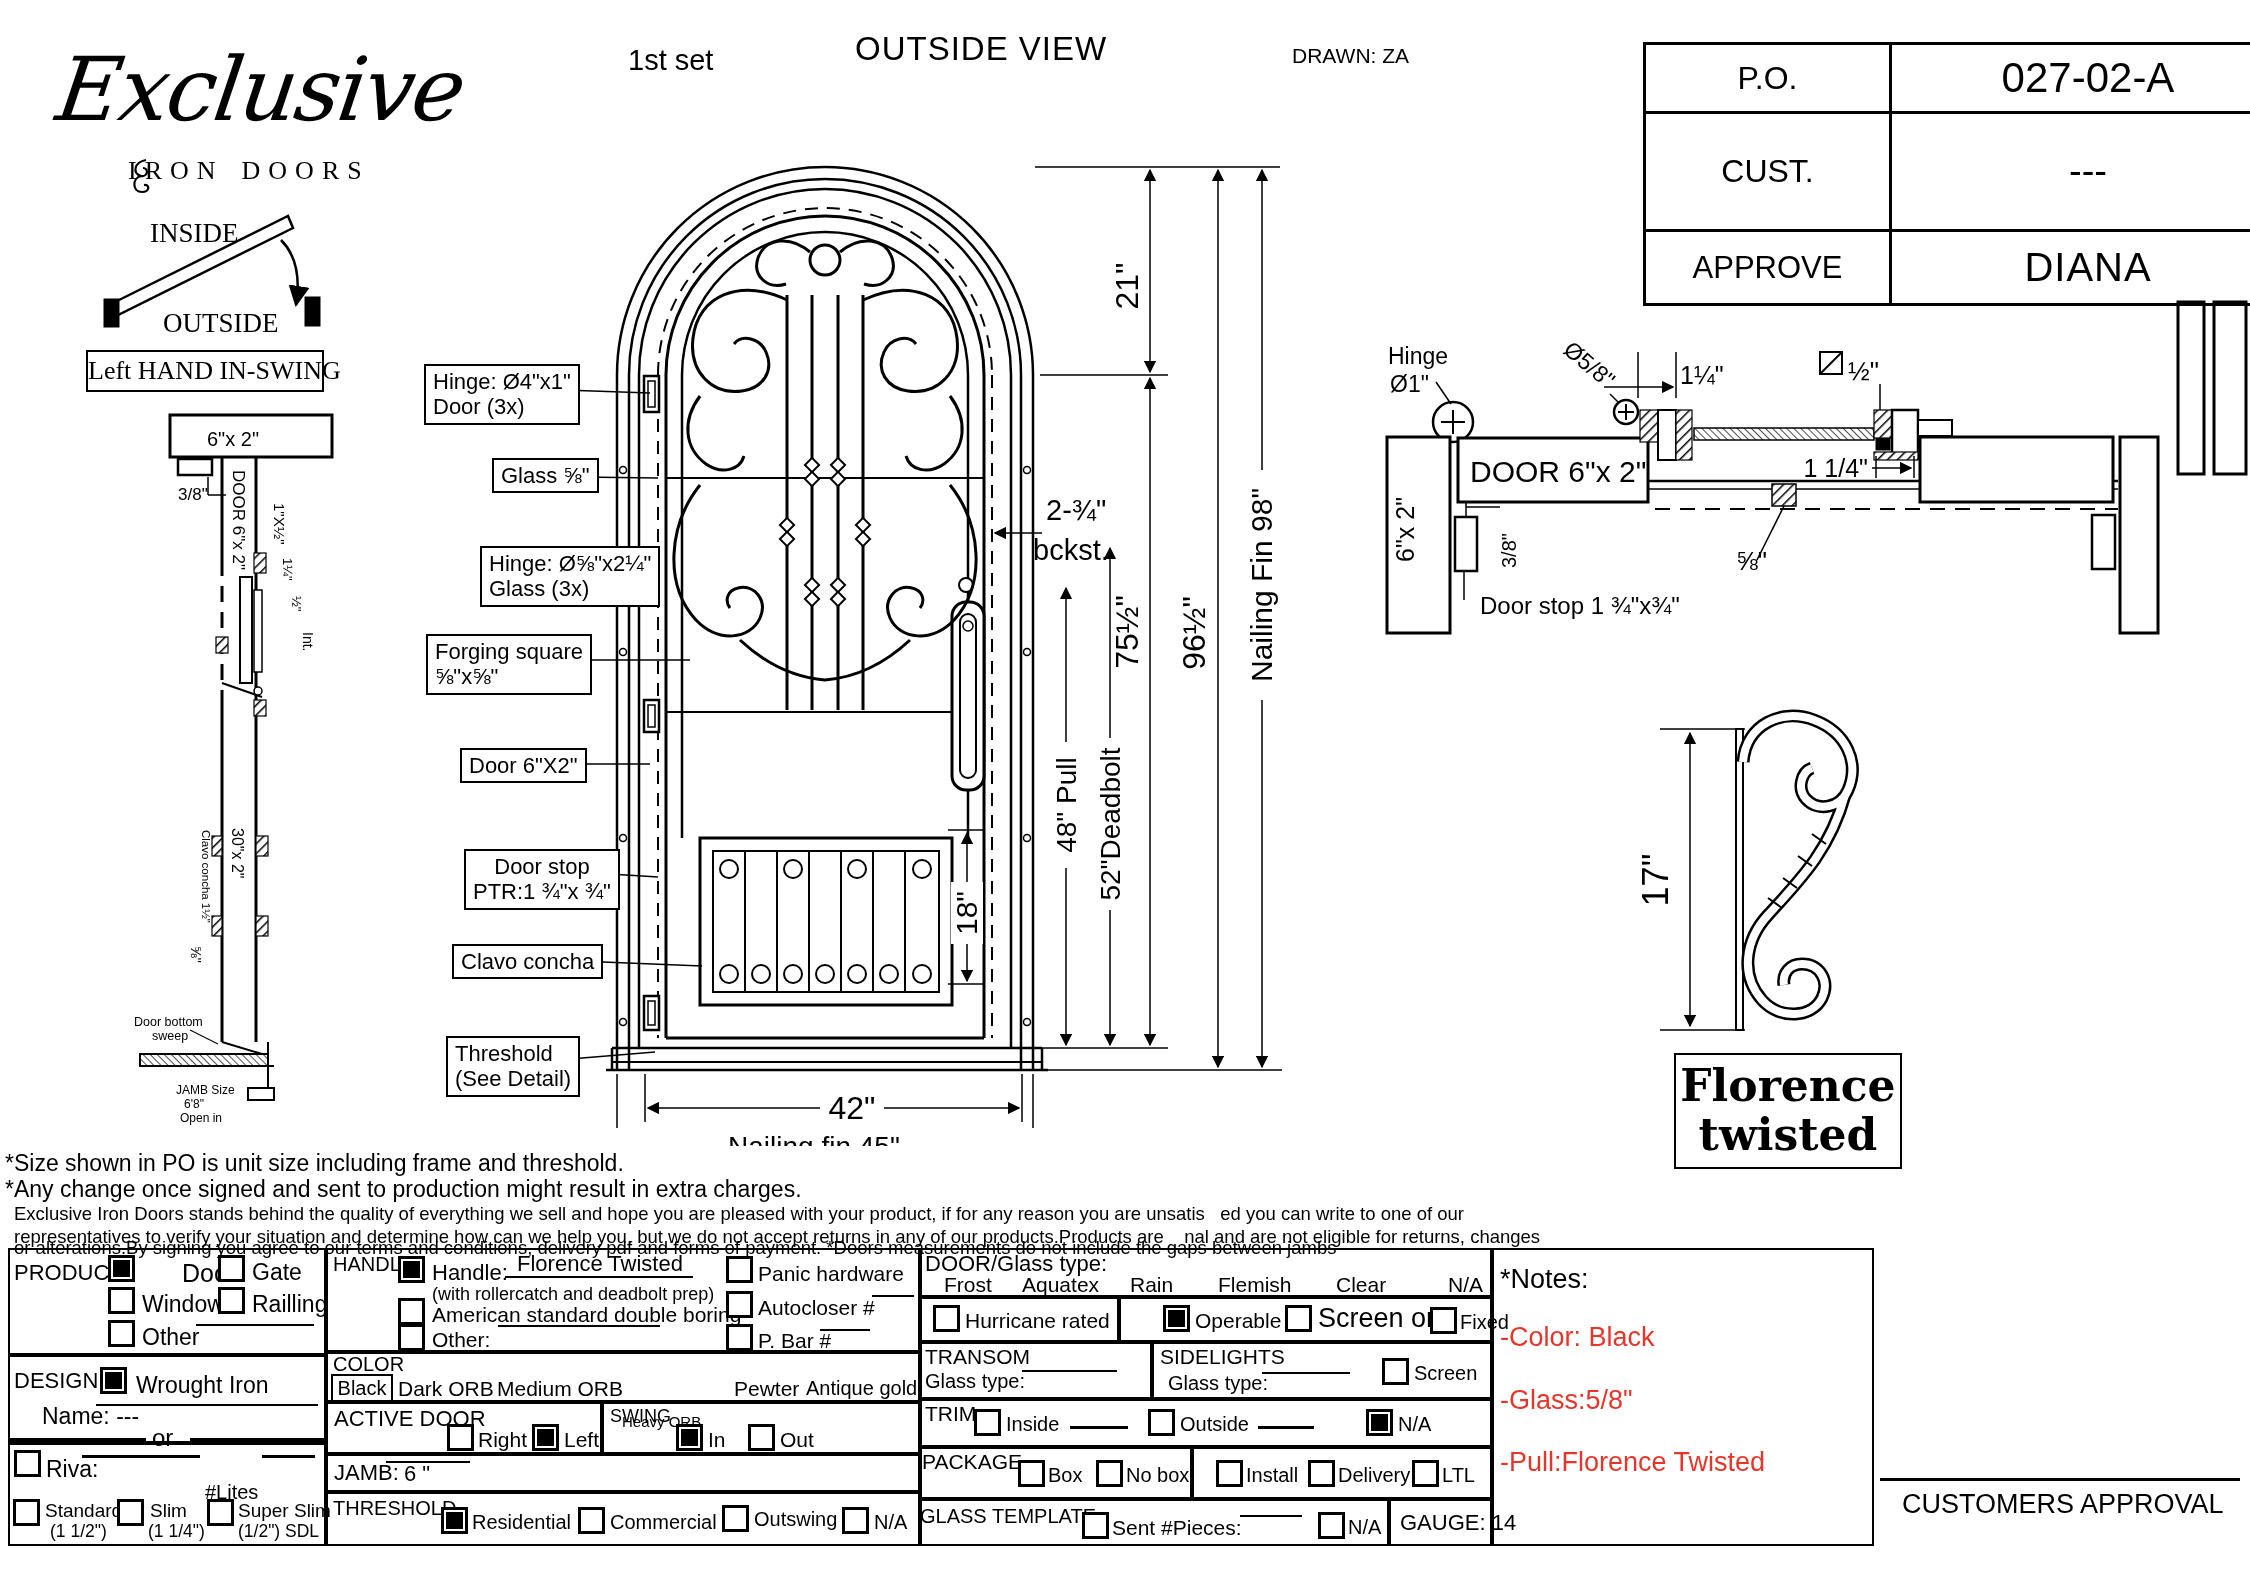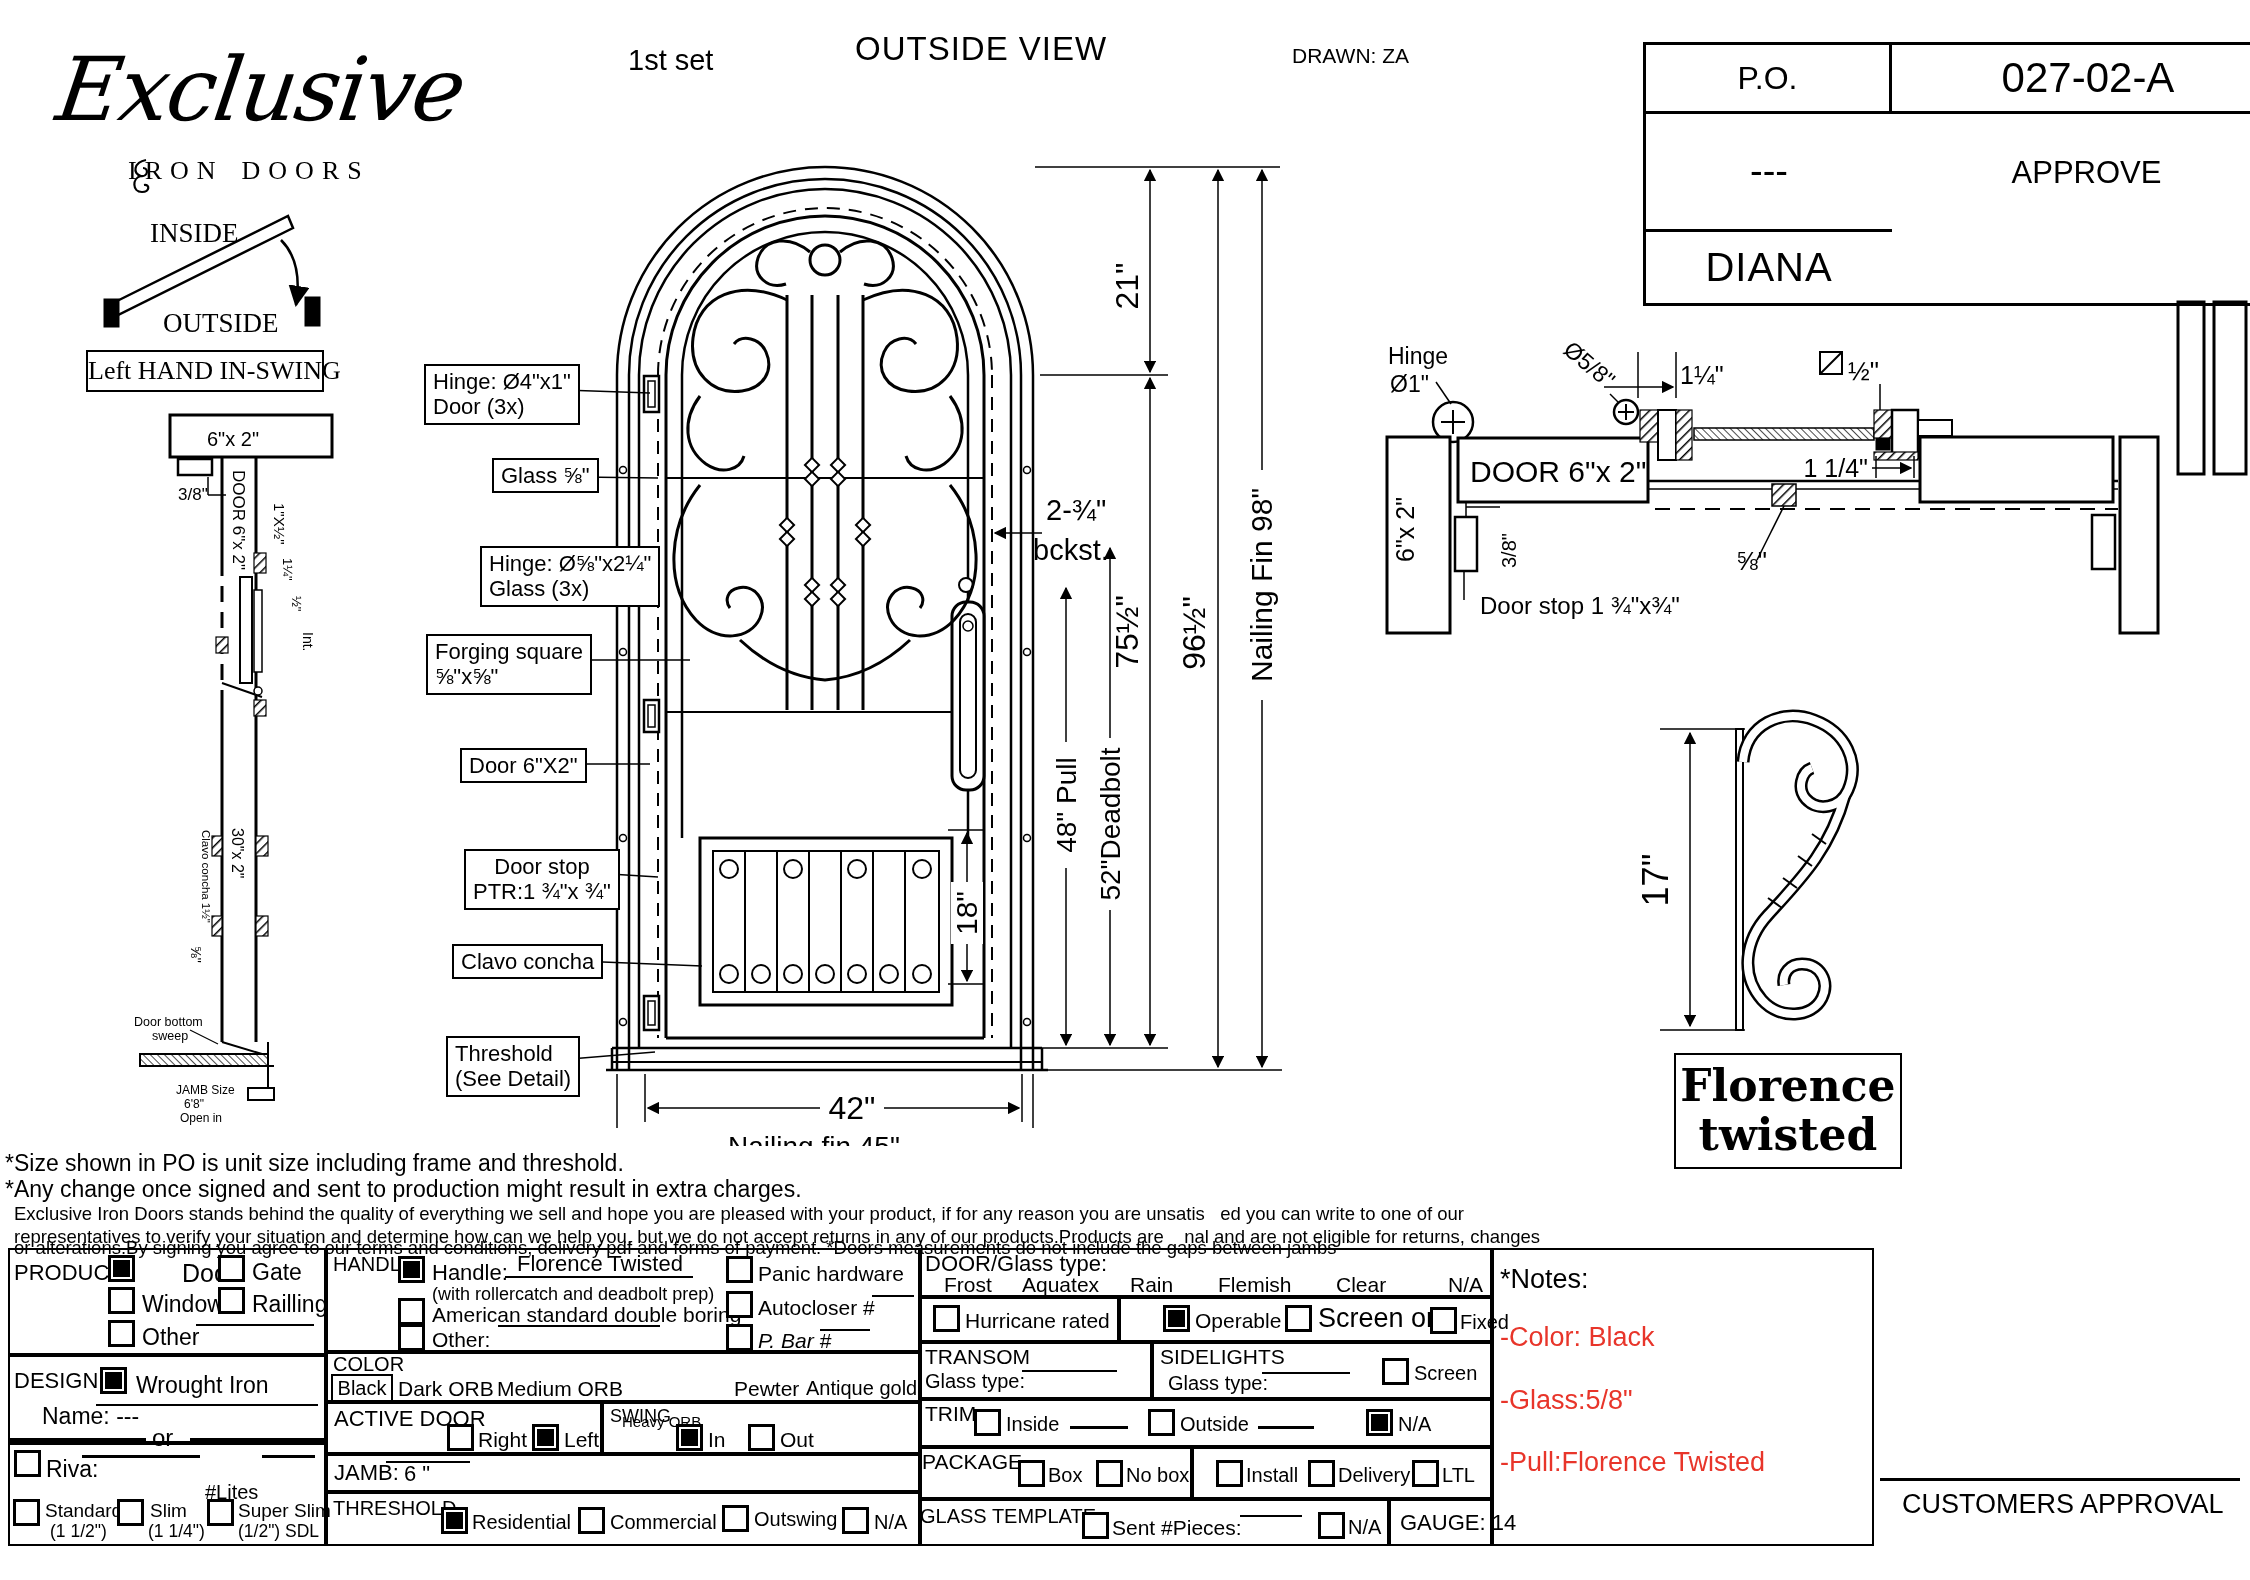--- a/index.html
+++ b/index.html
@@ -331,20 +331,21 @@
 <div class="abs ser" style="left:163px;top:308px;font-size:27px;">OUTSIDE</div>
 <div class="abs ser" style="left:86px;top:350px;width:234px;height:38px;border:2px solid #000;text-align:center;line-height:38px;font-size:26px;">Left HAND IN-SWING</div>
 
 <div class="abs" style="left:628px;top:44px;font-size:29px;">1st set</div>
 <div class="abs" style="left:855px;top:30px;font-size:33px;letter-spacing:1px;">OUTSIDE VIEW</div>
 <div class="abs" style="left:1292px;top:44px;font-size:21px;">DRAWN: ZA</div>
 
 <div class="abs" style="left:1607px;top:42px;width:638px;height:258px;border:3px solid #000;display:grid;grid-template-columns:246px 1fr;grid-template-rows:69px 118px 71px;margin-left:36px;">
   <div style="border-right:3px solid #000;border-bottom:3px solid #000;display:flex;align-items:center;justify-content:center;font-size:32px;">P.O.</div>
   <div style="border-bottom:3px solid #000;display:flex;align-items:center;justify-content:center;font-size:42px;">027-02-A</div>
+  <div style="border-right:3px solid #000;border-bottom:3px solid #000;display:flex;align-items:center;justify-content:center;font-size:32px;">CUST.</div>
   <div style="border-bottom:3px solid #000;display:flex;align-items:center;justify-content:center;font-size:38px;">---</div>
   <div style="border-right:3px solid #000;display:flex;align-items:center;justify-content:center;font-size:31px;">APPROVE</div>
   <div style="display:flex;align-items:center;justify-content:center;font-size:40px;letter-spacing:1px;">DIANA</div>
 </div>
 
 <div class="callout" style="left:424px;top:364px;"><span>Hinge: Ø4"x1"</span><br><span>Door (3x)</span></div>
 <div class="callout" style="left:492px;top:458px;"><span>Glass ⅝"</span></div>
 <div class="callout" style="left:480px;top:546px;"><span>Hinge: Ø⅝"x2¼"</span><br><span>Glass (3x)</span></div>
 <div class="callout" style="left:426px;top:634px;"><span>Forging square</span><br><span>⅝"x⅝"</span></div>
 <div class="callout" style="left:460px;top:748px;"><span>Door  6"X2"</span></div>
@@ -432,21 +433,21 @@
 <div class="lbl" style="left:432px;top:1303px;font-size:21px;">American standard double boring</div>
 <span class="cb" style="left:398px;top:1324px;"></span>
 <div class="lbl" style="left:432px;top:1328px;font-size:21px;">Other:</div>
 <div class="ul" style="left:498px;top:1325px;width:162px;"></div>
 <span class="cb" style="left:726px;top:1256px;"></span>
 <div class="lbl" style="left:758px;top:1262px;font-size:21px;">Panic hardware</div>
 <span class="cb" style="left:726px;top:1291px;"></span>
 <div class="lbl" style="left:758px;top:1296px;font-size:21px;">Autocloser #</div>
 <div class="ul" style="left:872px;top:1295px;width:42px;"></div>
 <span class="cb" style="left:726px;top:1324px;"></span>
-<div class="lbl" style="left:758px;top:1329px;font-size:21px;font-style:italic;">P. Bar #</div>
+<div class="lbl" style="left:758px;top:1329px;font-size:21px;">P. Bar #</div>
 <div class="ul" style="left:820px;top:1329px;width:50px;"></div>
 
 <div class="lbl" style="left:333px;top:1353px;font-size:20px;">COLOR</div>
 <div class="lbl" style="left:331px;top:1374px;width:58px;height:24px;border:2.5px solid #000;text-align:center;line-height:24px;font-size:20px;">Black</div>
 <div class="lbl" style="left:398px;top:1377px;font-size:21px;">Dark ORB</div>
 <div class="lbl" style="left:497px;top:1377px;font-size:21px;">Medium ORB</div>
 <div class="lbl" style="left:622px;top:1377px;font-size:15px;margin-top:36px;">Heavy ORB</div>
 <div class="lbl" style="left:734px;top:1377px;font-size:21px;">Pewter</div>
 <div class="lbl" style="left:806px;top:1377px;font-size:20px;">Antique gold</div>
 

